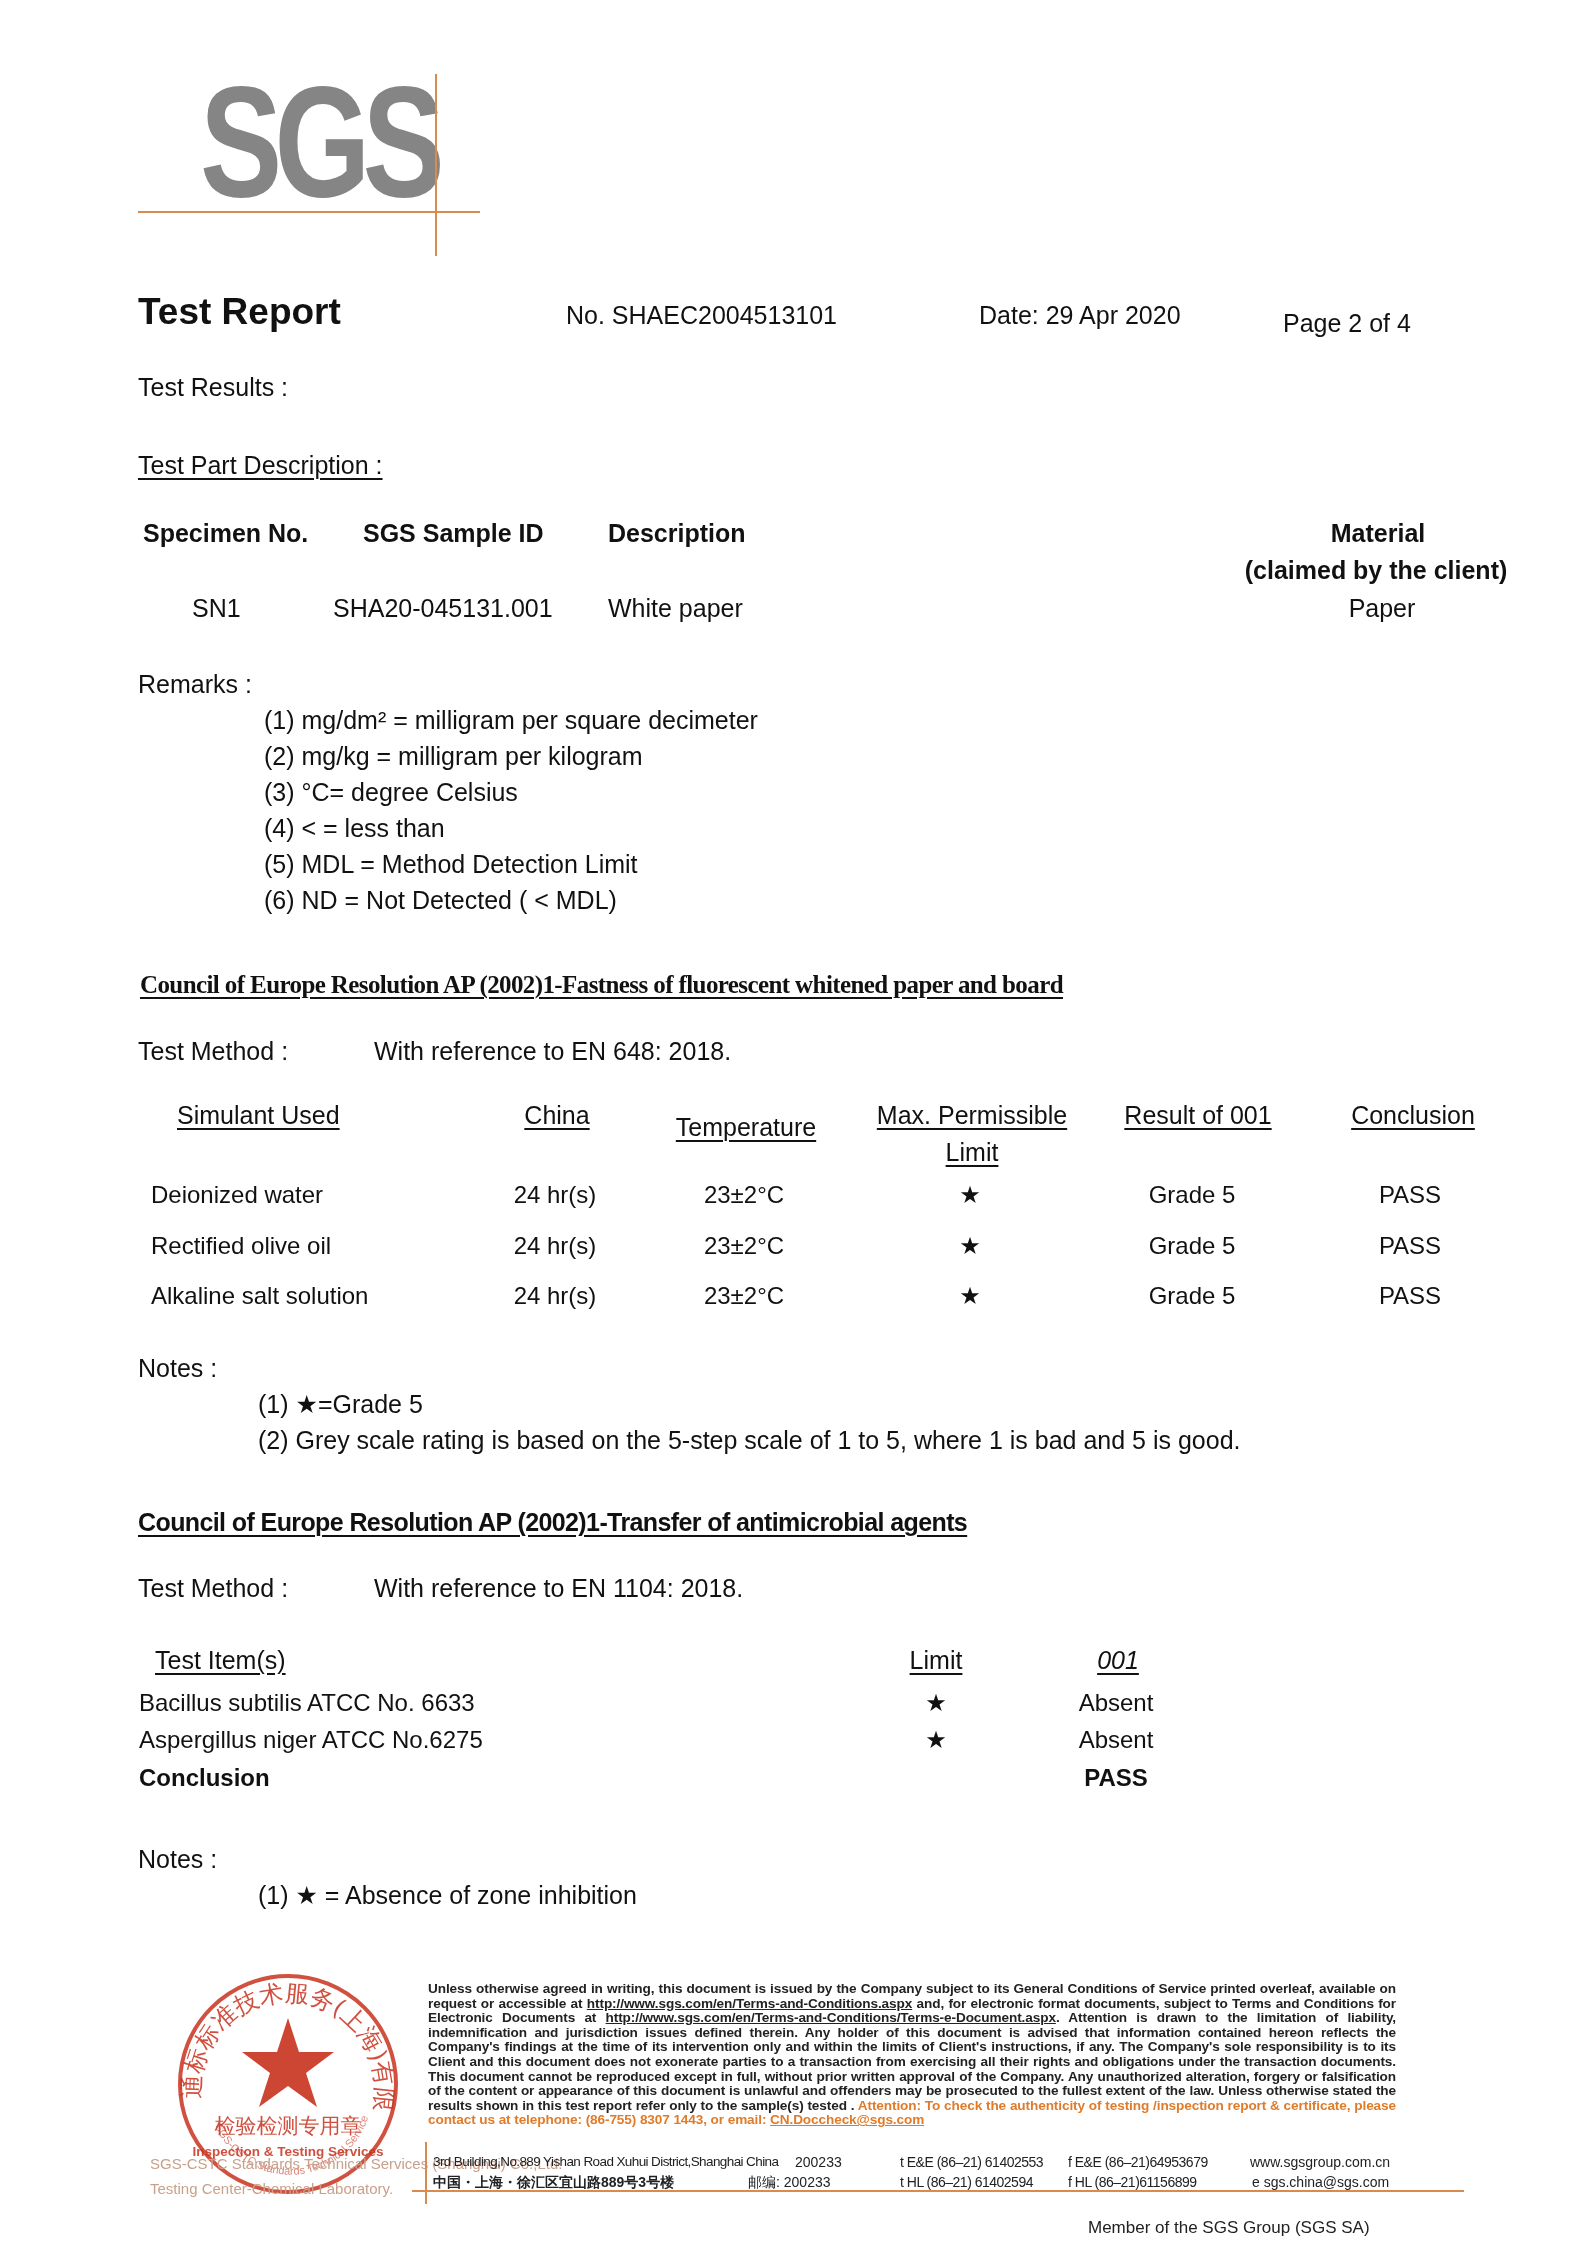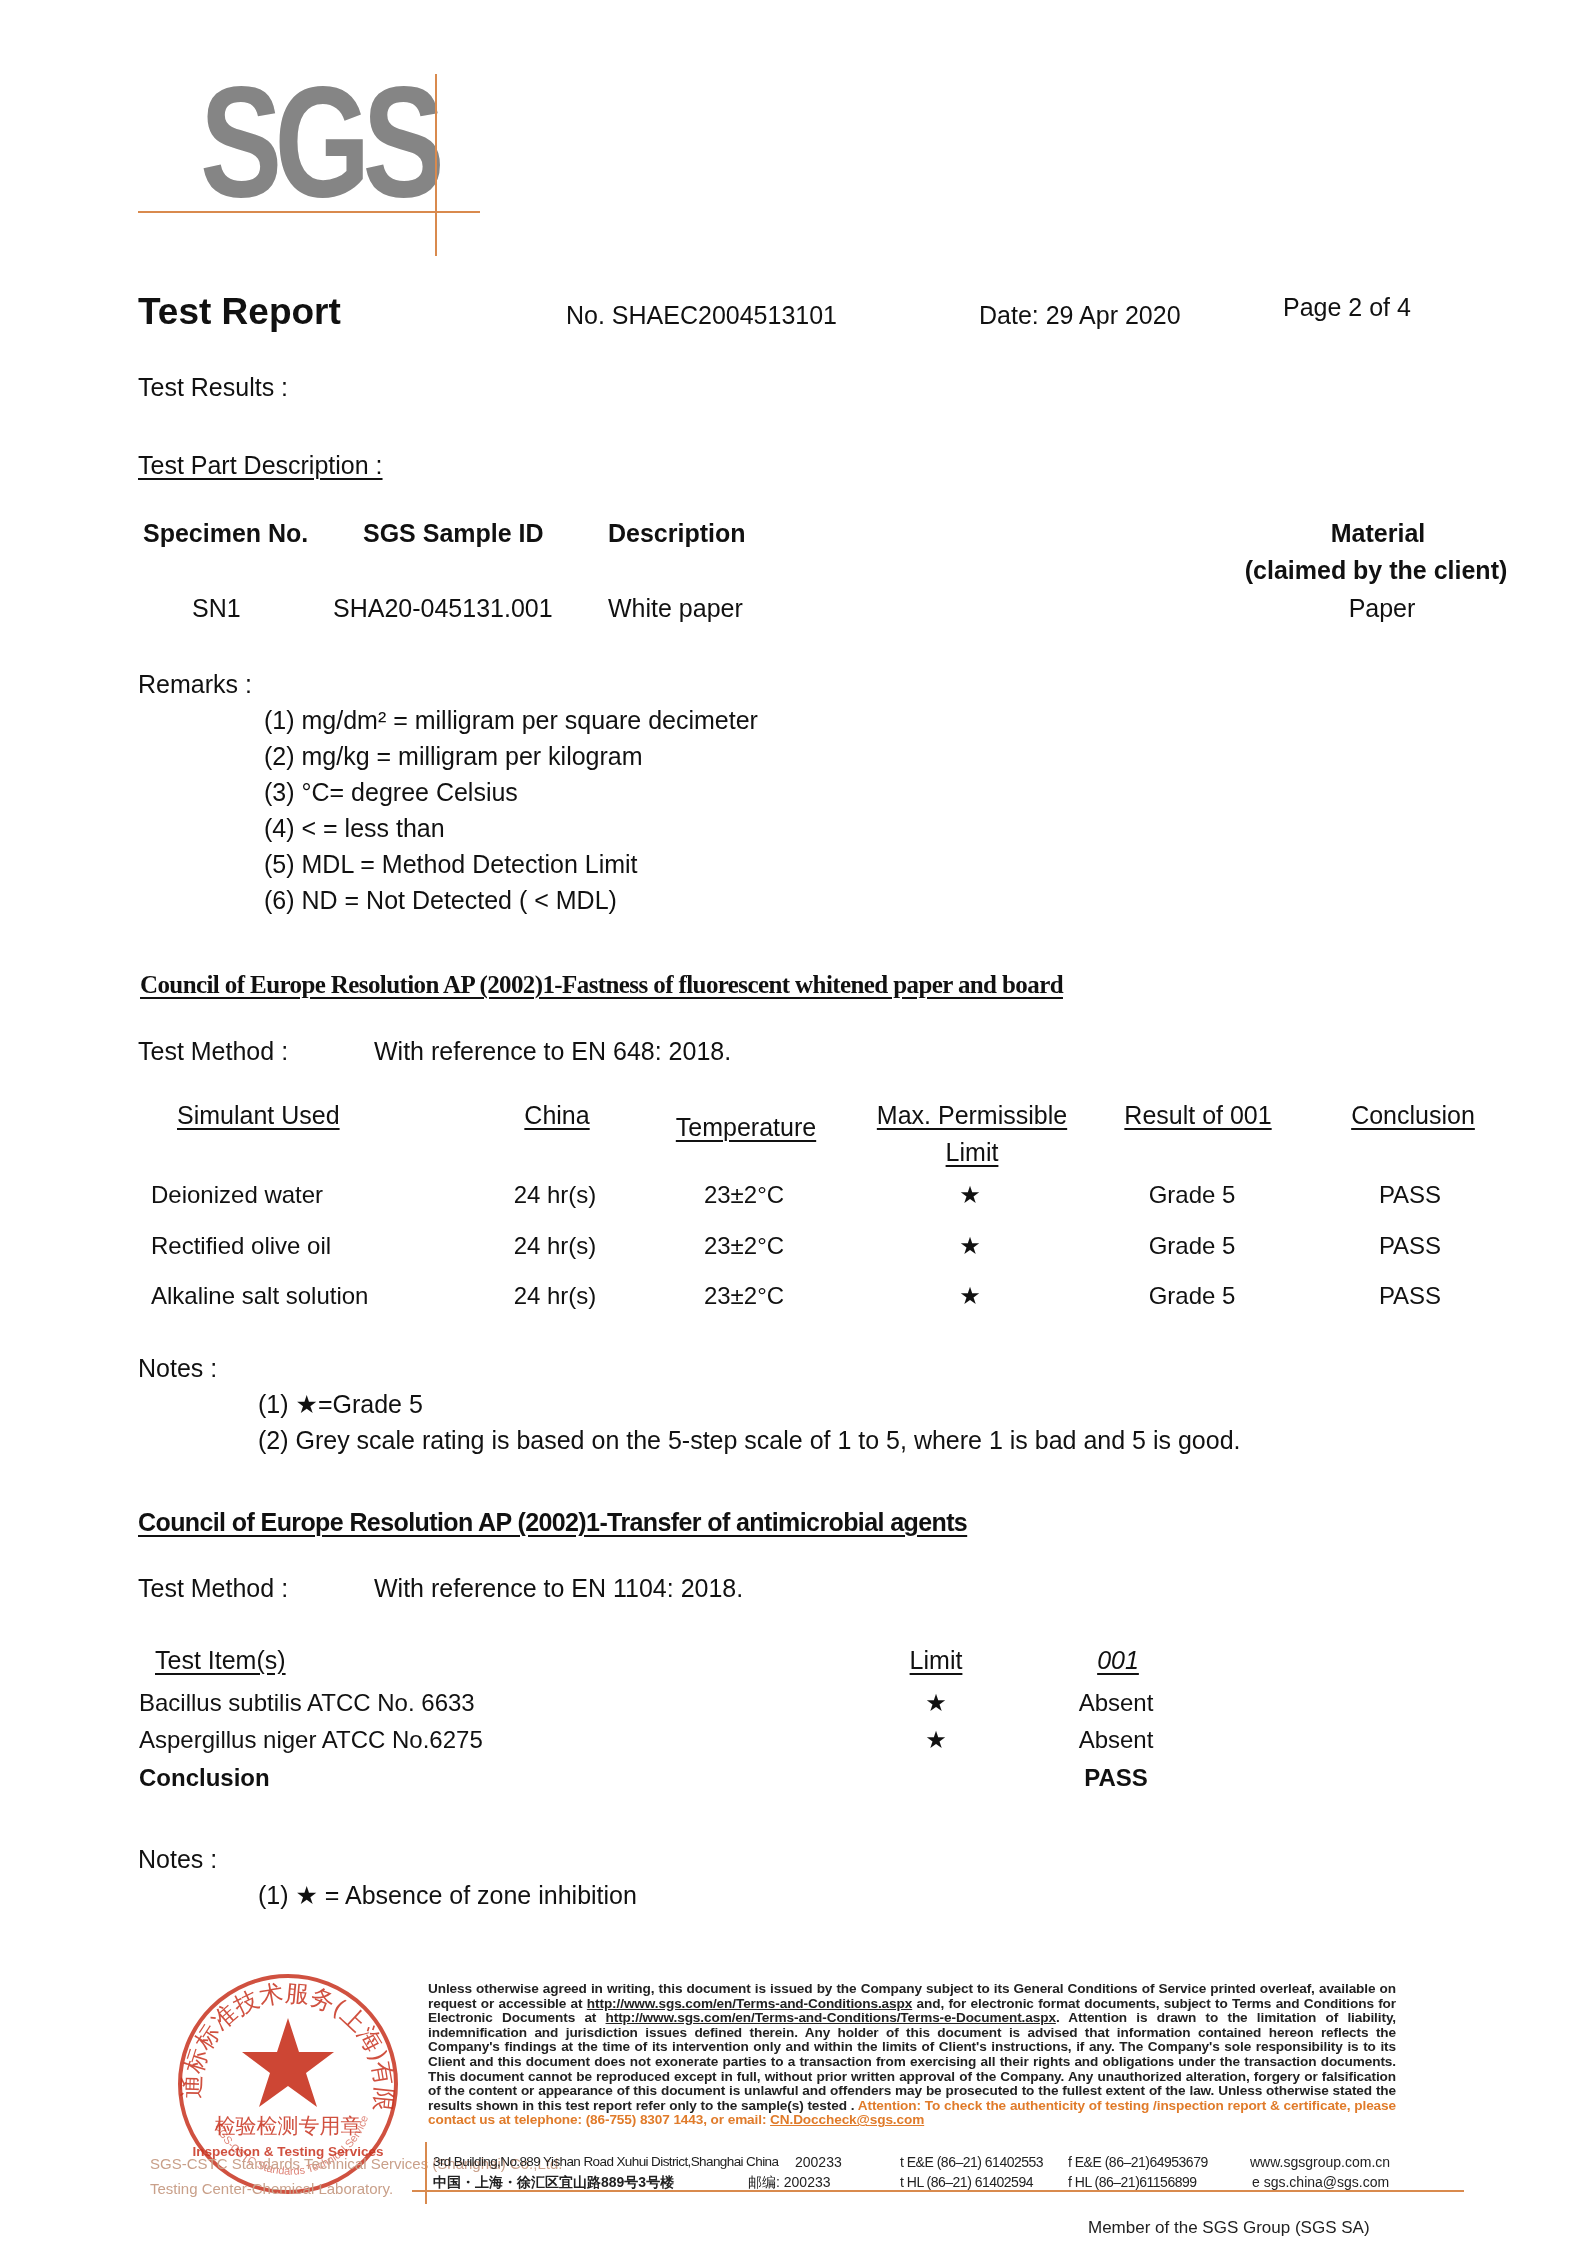--- a/index.html
+++ b/index.html
@@ -29,21 +29,21 @@
 
 <div>
   <div class="abs logo-text" style="left:200px;top:66px;">SGS</div>
   <div class="orange" style="left:138px;top:211px;width:342px;height:2px;"></div>
   <div class="orange" style="left:435px;top:74px;width:2px;height:182px;"></div>
 </div>
 
 <div class="abs b" style="left:138px;top:290px;font-size:37px;line-height:44px;">Test Report</div>
 <div class="abs t25" style="left:566px;top:300px;">No. SHAEC2004513101</div>
 <div class="abs t25" style="left:979px;top:300px;">Date: 29 Apr 2020</div>
-<div class="abs t25" style="left:1283px;top:292px;">Page 2 of 4</div>
+<div class="abs t25" style="left:1283px;top:308px;">Page 2 of 4</div>
 
 <div class="abs t25" style="left:138px;top:372px;">Test Results :</div>
 <div class="abs t25 u" style="text-decoration-thickness:1.5px;left:138px;top:450px;">Test Part Description :</div>
 
 <div>
   <div class="abs t25 b" style="left:143px;top:518px;">Specimen No.</div>
   <div class="abs t25 b" style="left:363px;top:518px;">SGS Sample ID</div>
   <div class="abs t25 b" style="left:608px;top:518px;">Description</div>
   <div class="abs t25 b c" style="left:1378px;top:518px;">Material</div>
   <div class="abs t25 b c" style="left:1376px;top:555px;">(claimed by the client)</div>

